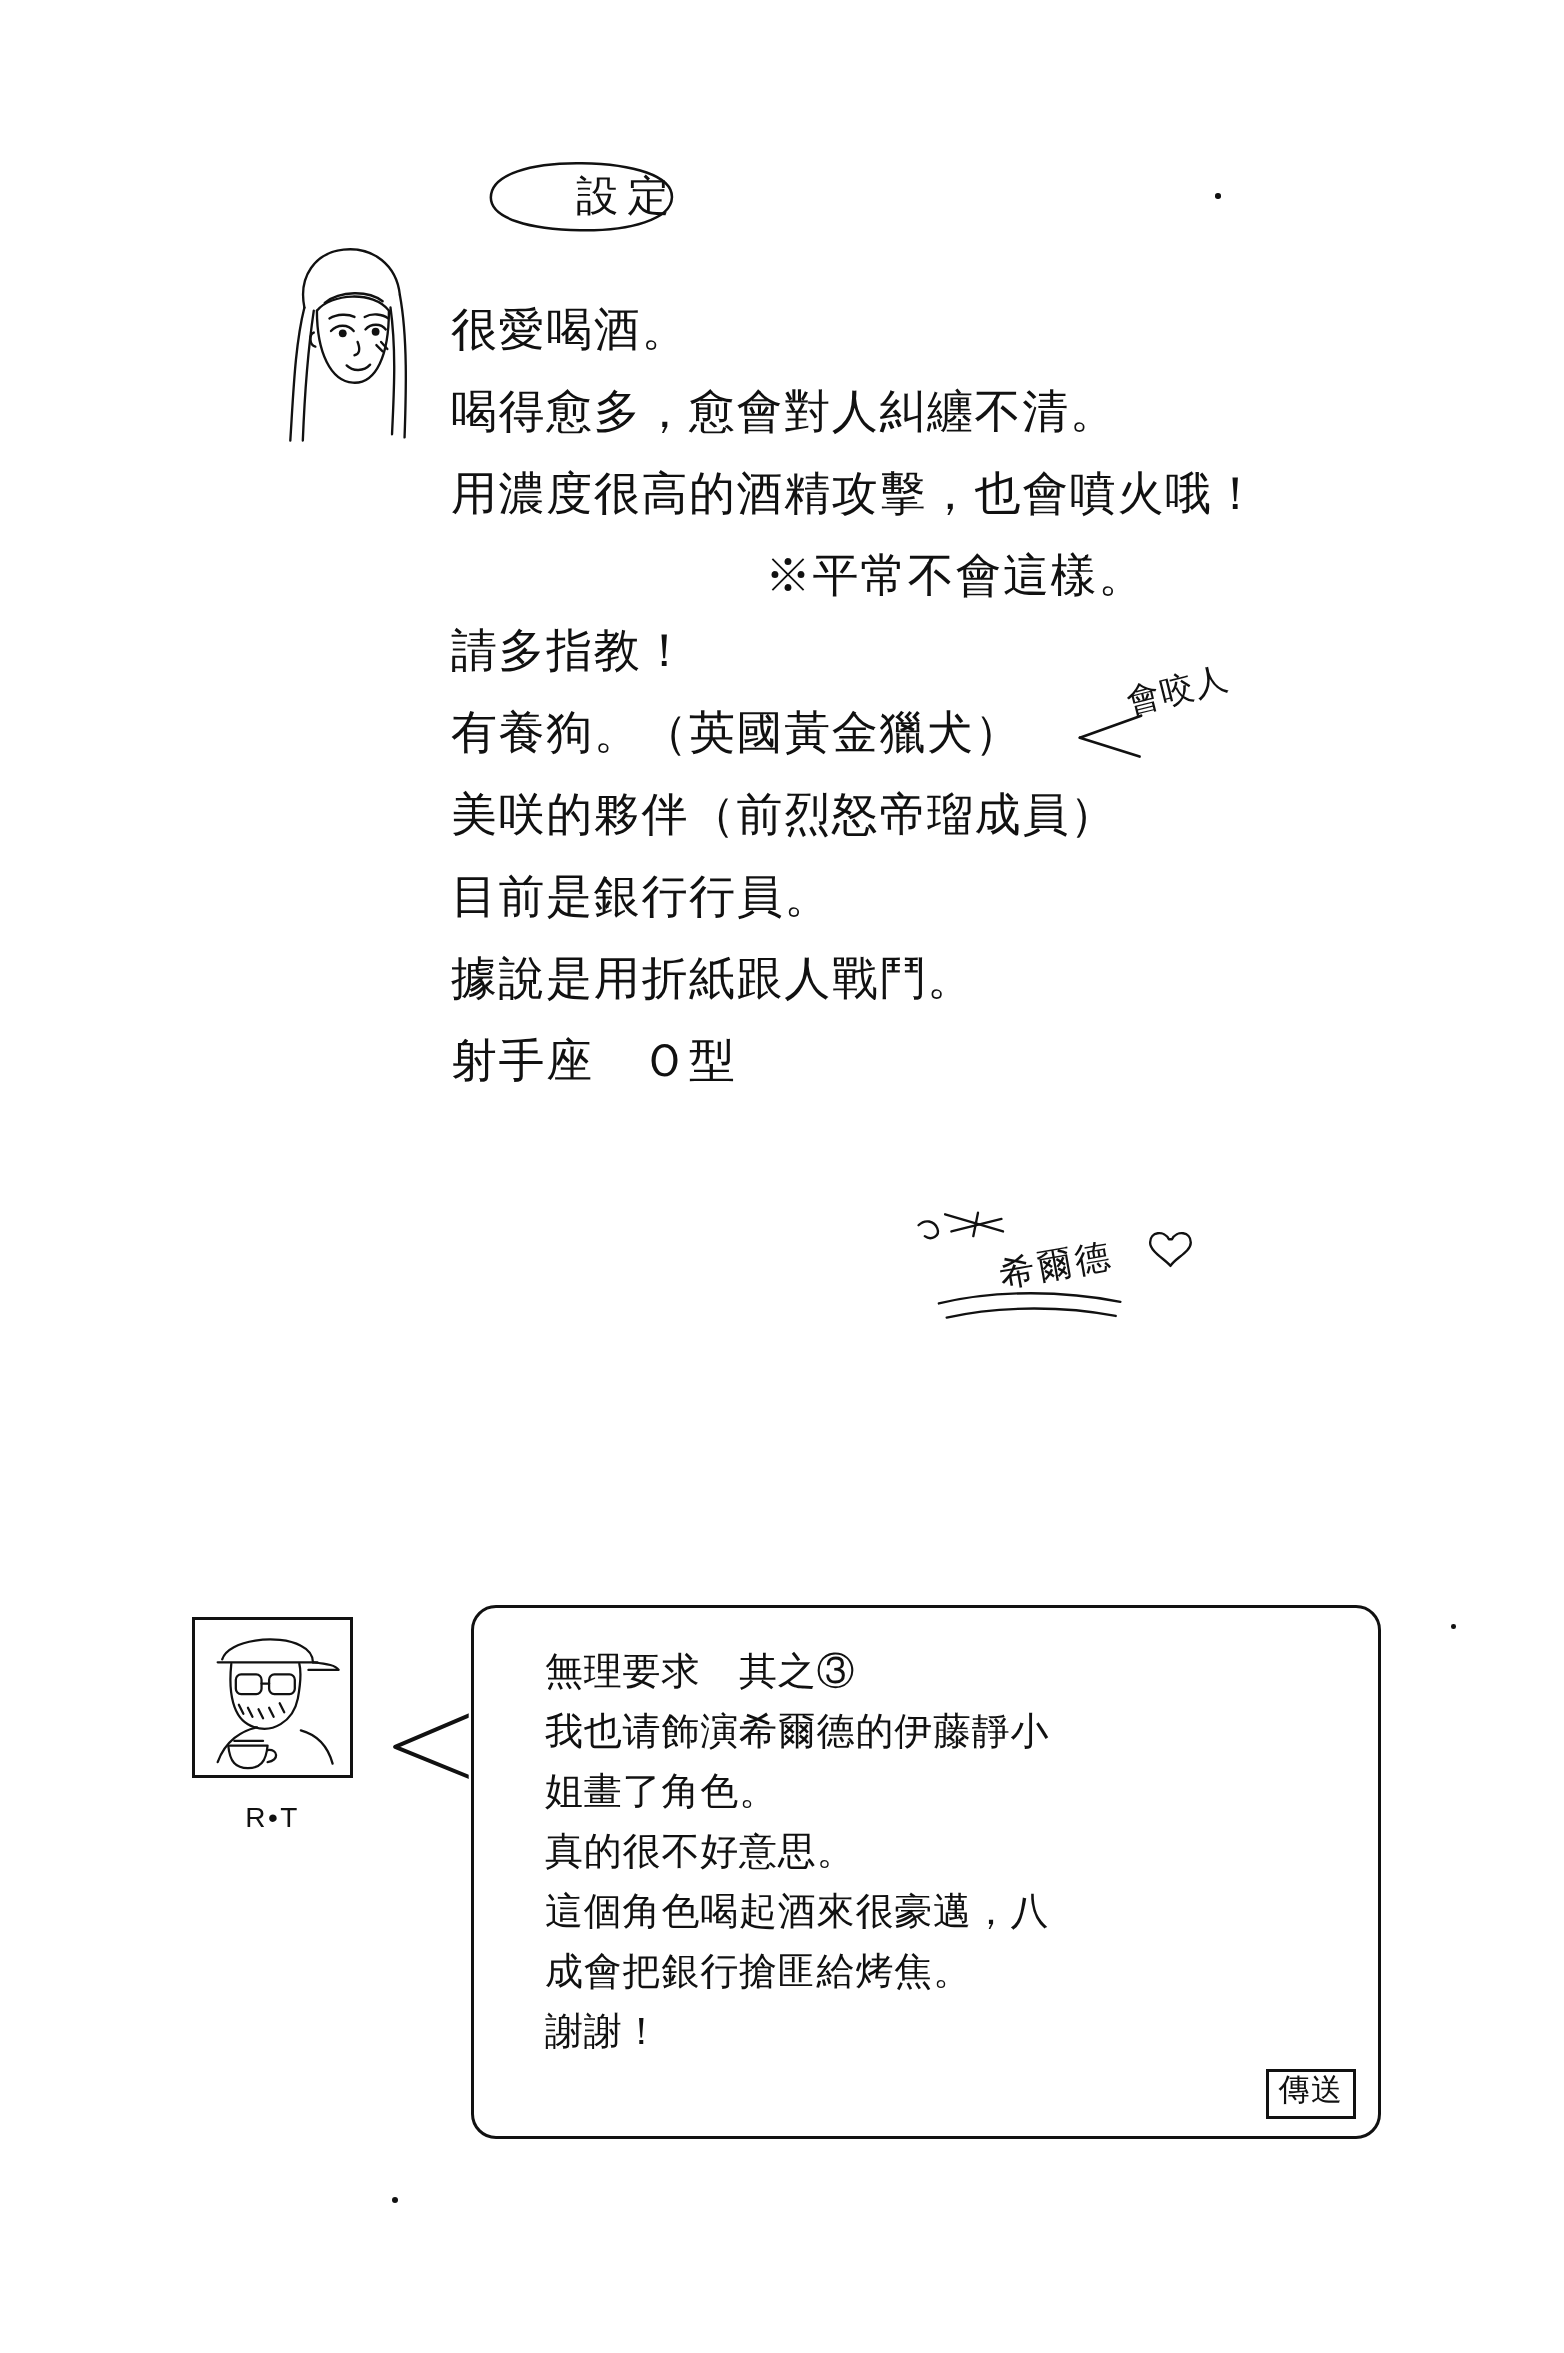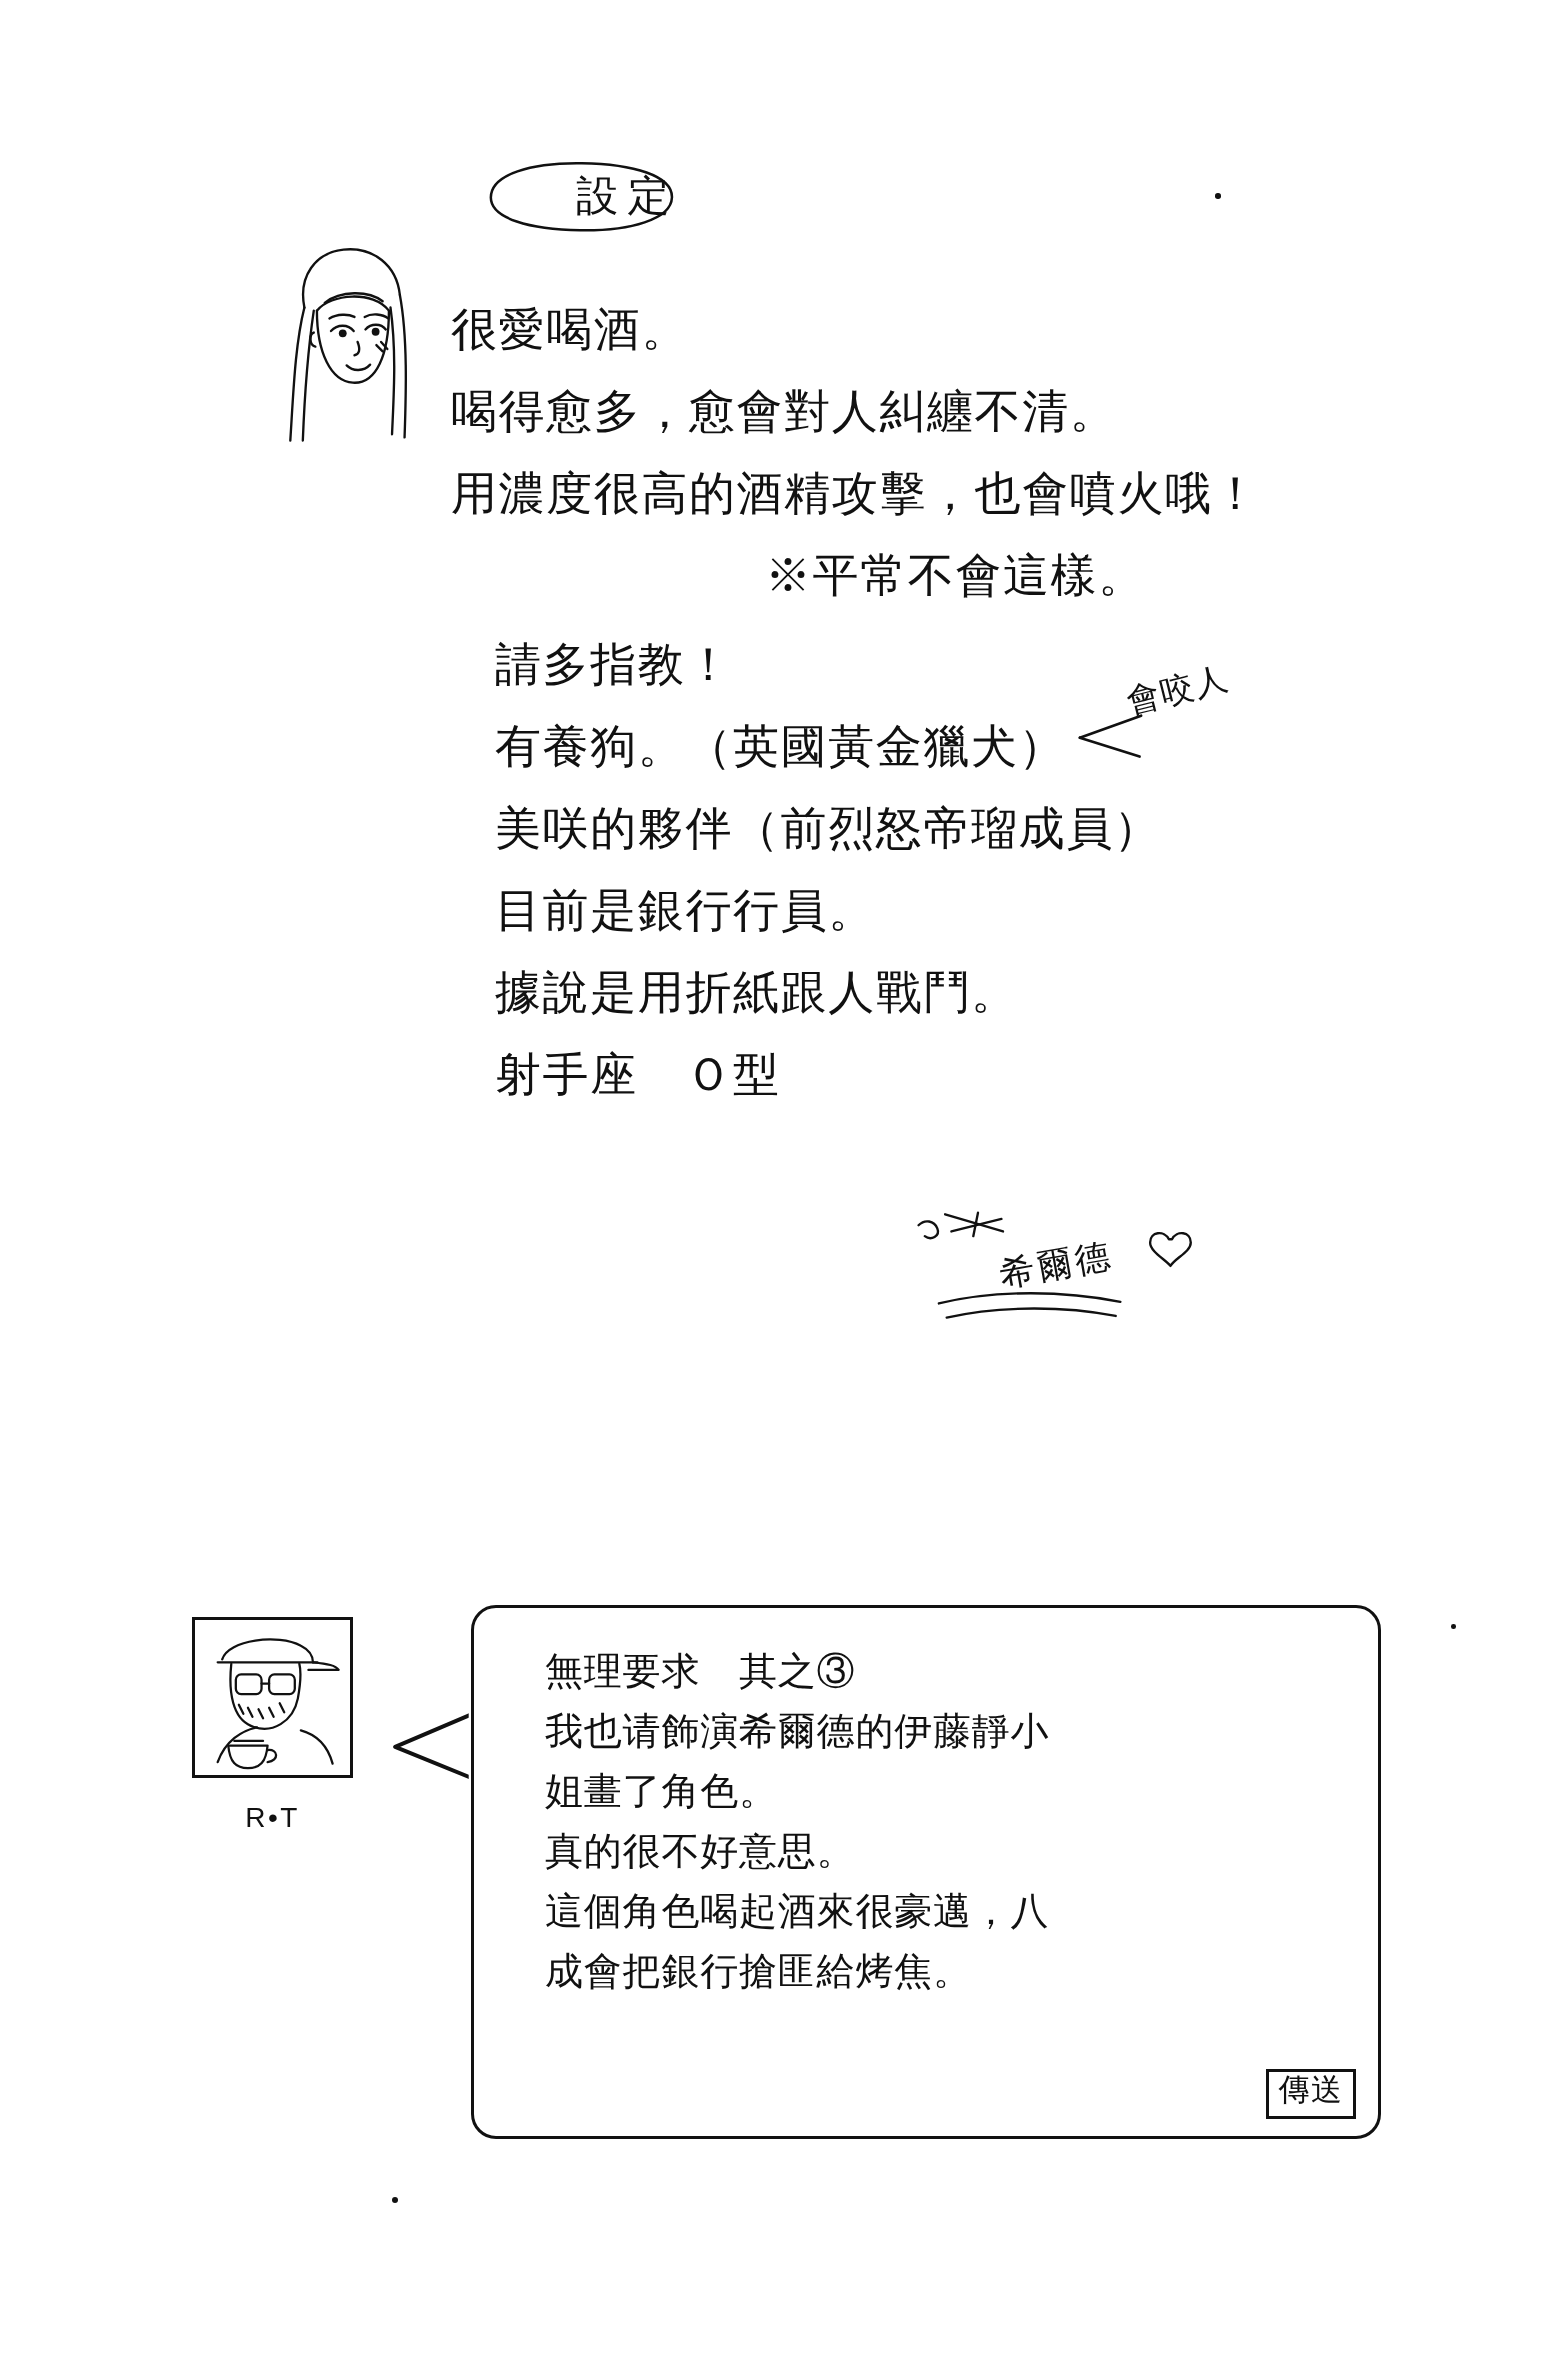--- a/index.html
+++ b/index.html
@@ -77,23 +77,22 @@
     white-space: nowrap;
     font-family: "Liberation Serif", serif;
   }
   .line.indent-note {
     padding-left: 314px;
   }
 
   #settings-lines-2 {
     position: absolute;
     left: 451px;
-    top: 624px;
+    top: 610px;
     width: 981px;
-    margin-left: 44px;
   }
 
   
   #bite-note {
     position: absolute;
     left: 1075px;
     top: 681px;
     width: 251px;
     height: 102px;
   }
@@ -348,20 +347,21 @@
   </svg>
 
   <div id="speech-bubble">
     <div id="bubble-text">
       <div class="bline">無理要求　其之③</div>
       <div class="bline">我也请飾演希爾德的伊藤靜小</div>
       <div class="bline">姐畫了角色。</div>
       <div class="bline">真的很不好意思。</div>
       <div class="bline">這個角色喝起酒來很豪邁，八</div>
       <div class="bline">成會把銀行搶匪給烤焦。</div>
+      <div class="bline">謝謝！</div>
     </div>
     <div id="send-button">傳送</div>
   </div>
 
   <div class="ink-dot" style="left:392px; top:604px; width:6.3px; height:6.3px;"></div>
   <div class="ink-dot" style="left:1451px; top:31px; width:4.7px; height:4.7px;"></div>
 </div>
 
 
 </body></html>

